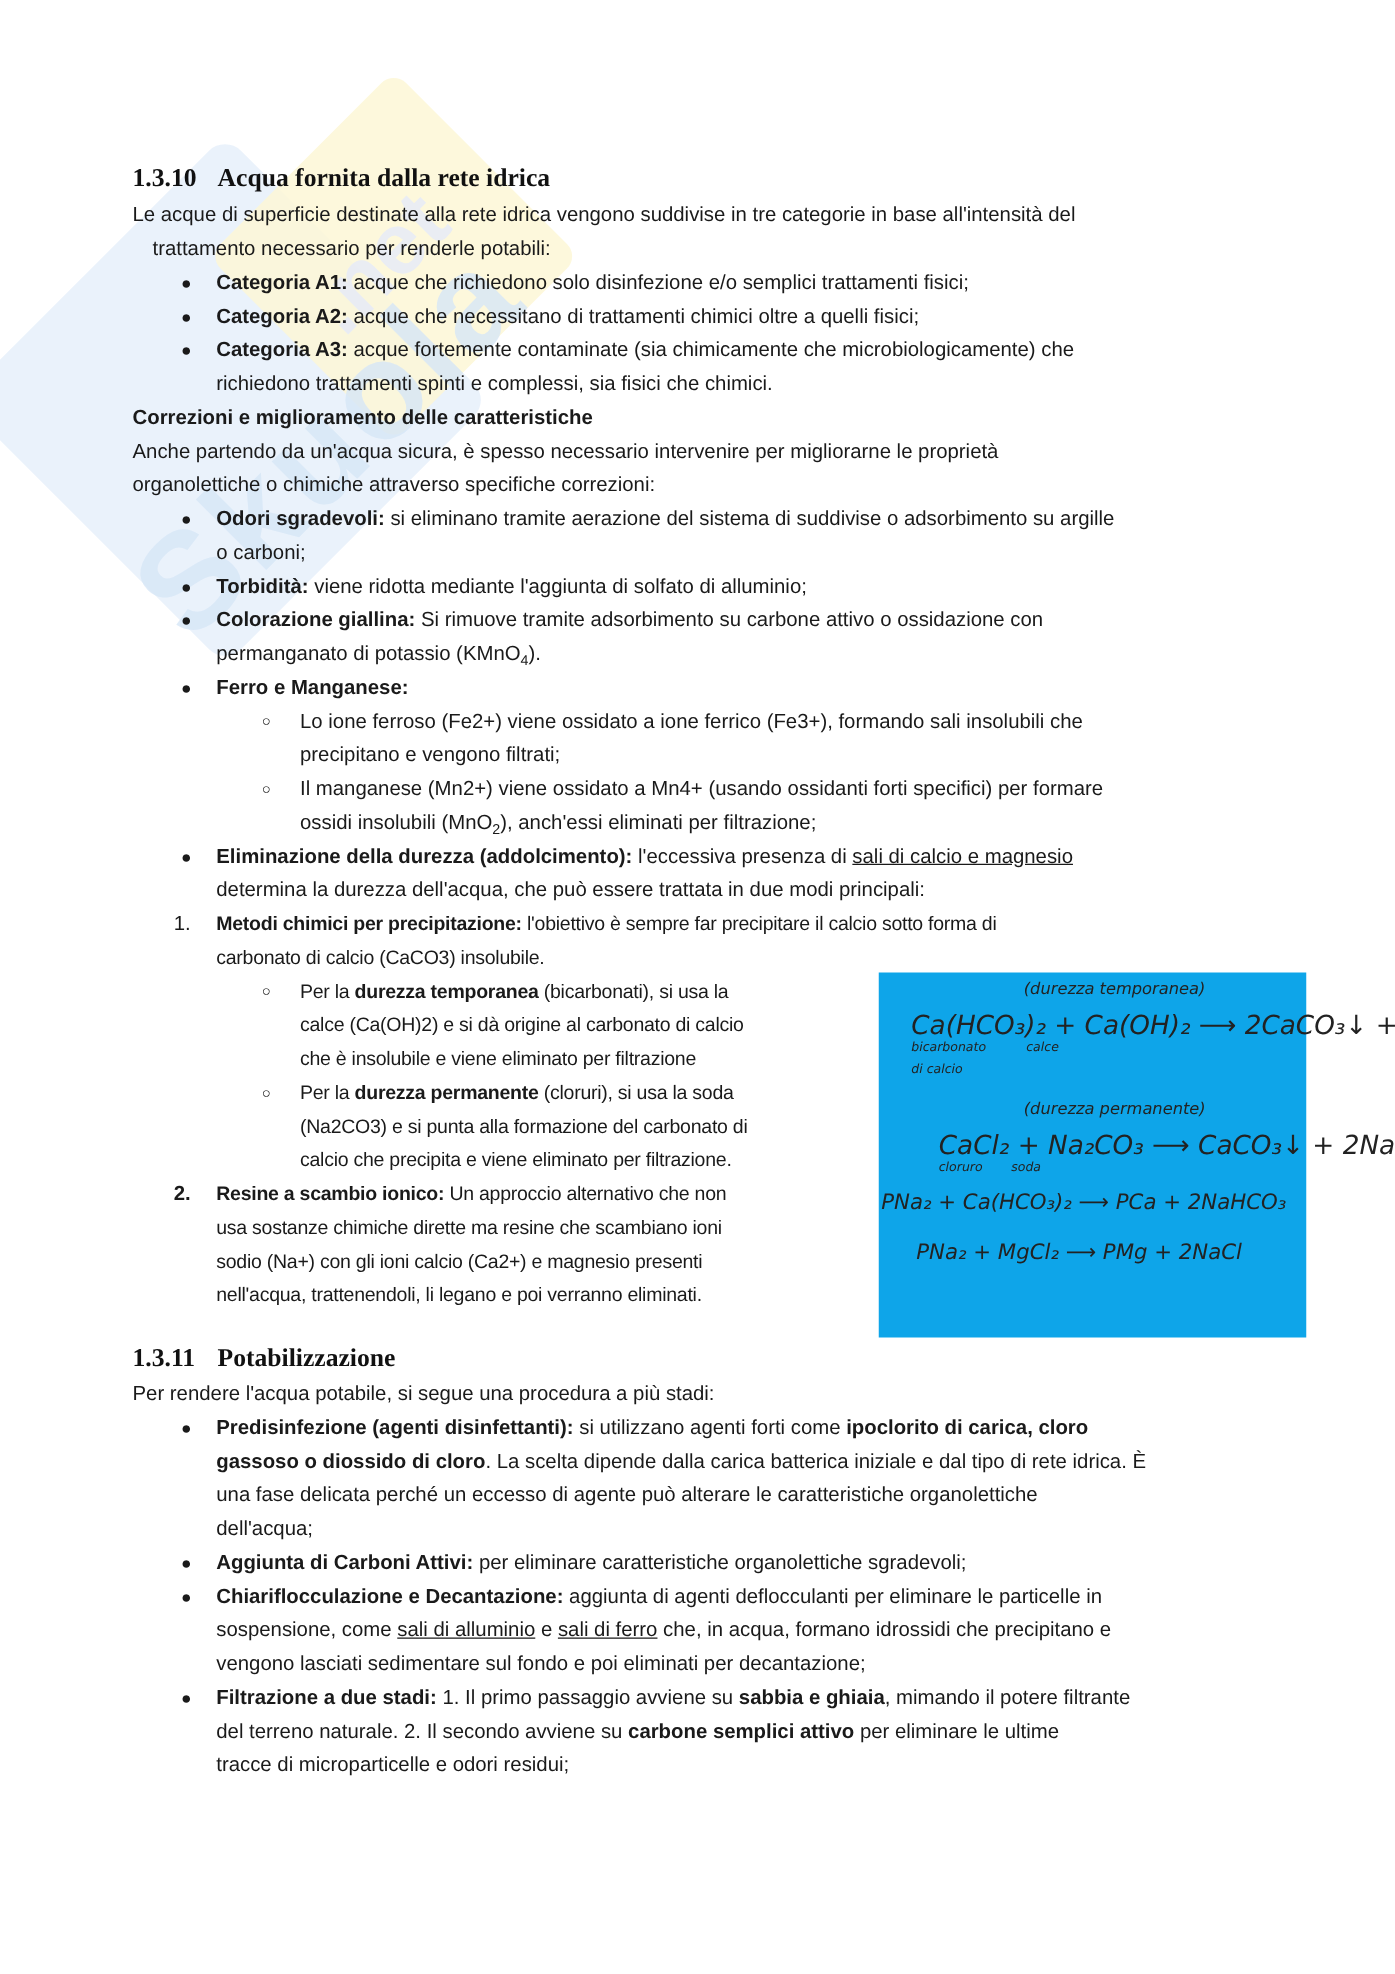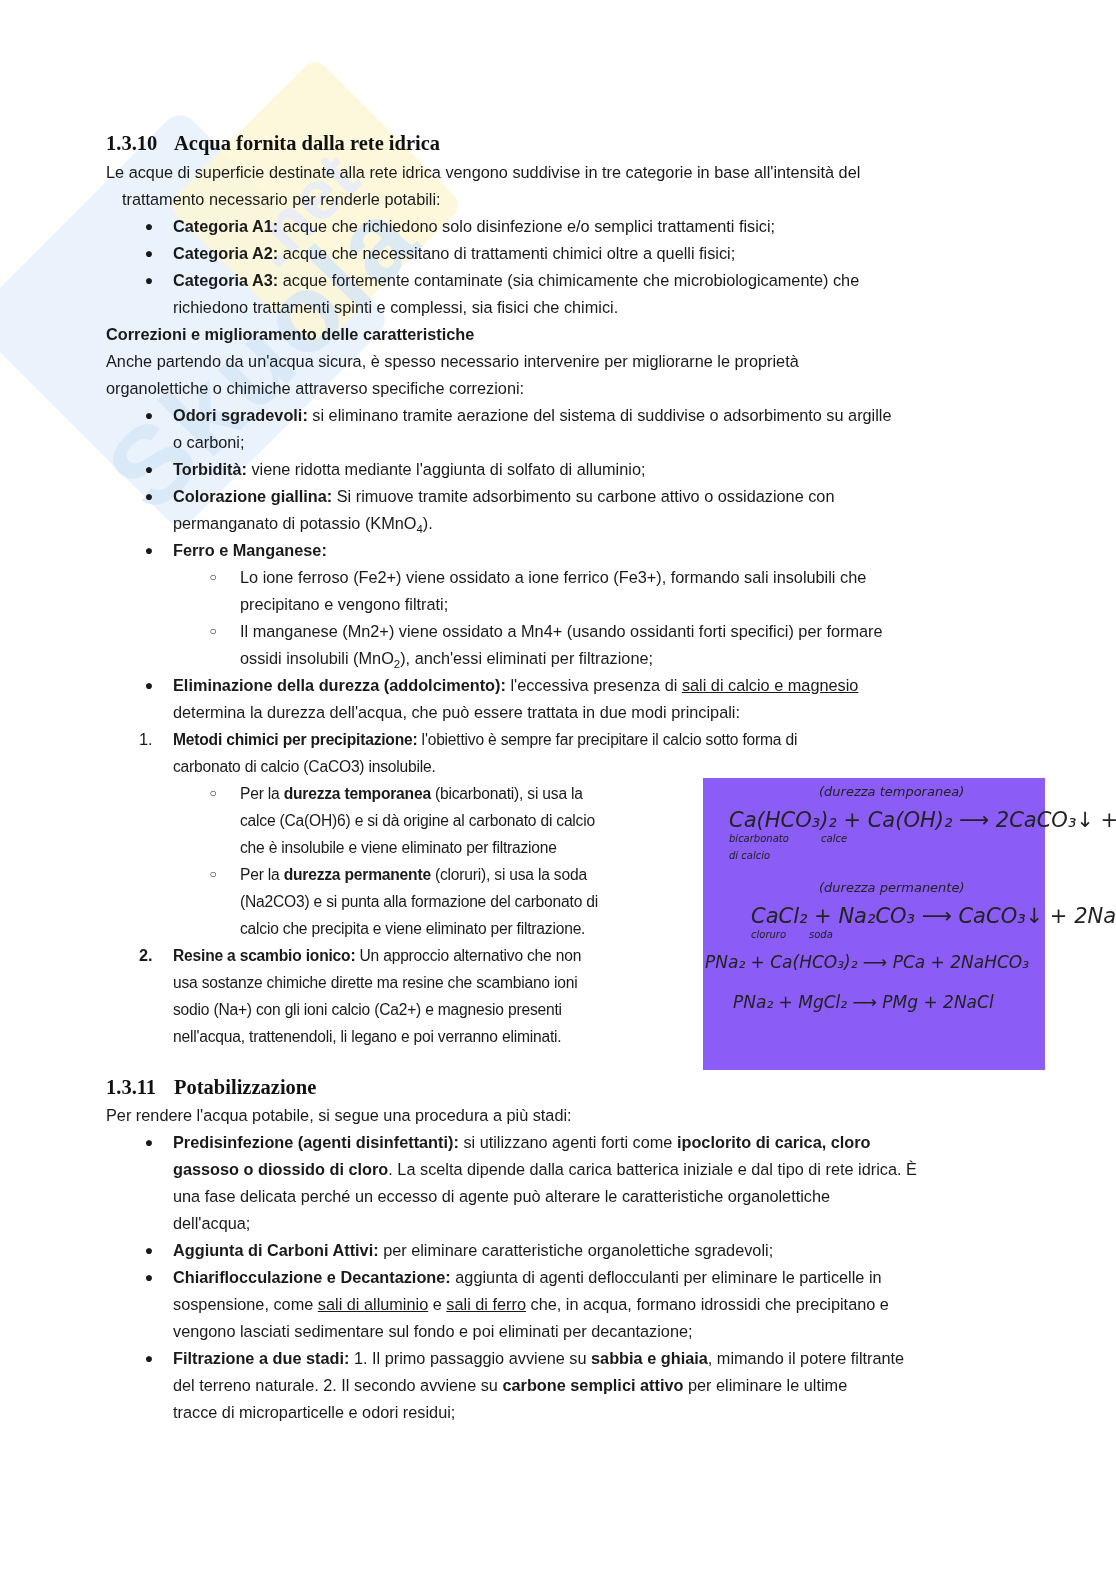--- a/index.html
+++ b/index.html
@@ -21,21 +21,21 @@
   .l1 { left: 67px; }
   .l2 { left: 134px; }
   .bul { position: absolute; left: 36px; width: 14px; text-align: center; line-height: 27px; height: 27px; font-size: 14px; }
   .sub { position: absolute; left: 100px; width: 14px; text-align: center; line-height: 27px; height: 27px; font-size: 12px; }
   .num1 { position: absolute; left: 33px; line-height: 27px; height: 27px; }
   b { font-weight: bold; }
   u { text-decoration: underline; }
   .narrow { font-size: 15.6px; letter-spacing: -0.2px; }
 
   
-  .fig { position: absolute; left: 703px; top: 778px; width: 342px; height: 292px; background: #8b5cf6; font-family: "DejaVu Sans", sans-serif; color: #222; }
+  .fig { position: absolute; left: 703px; top: 778px; width: 342px; height: 292px; background: #0ea5e9; font-family: "DejaVu Sans", sans-serif; color: #222; }
   .fig .t { position: absolute; white-space: nowrap; font-style: italic; }
   .fig .title { font-size: 13px; }
   .fig .eq { font-size: 21px; }
   .fig .eq-lg { font-size: 17px; }
   .fig .lbl { font-size: 10px; }
   sub { font-size: 70%; }
 </style>
 </head>
 <body>
 
@@ -96,21 +96,21 @@
     <span class="bul" style="top:672px;">●</span>
     <div class="ln l1" style="top:672px;"><b>Eliminazione della durezza (addolcimento):</b><span> l'eccessiva presenza di </span><u>sali di calcio e magnesio</u></div>
     <div class="ln l1" style="top:699px;">determina la durezza dell'acqua, che può essere trattata in due modi principali:</div>
 
     <span class="num1" style="top:726px;">1.</span>
     <div class="ln l1 narrow" style="top:726px;"><b>Metodi chimici per precipitazione:</b><span> l'obiettivo è sempre far precipitare il calcio sotto forma di</span></div>
     <div class="ln l1 narrow" style="top:753px;">carbonato di calcio (CaCO3) insolubile.</div>
 
     <span class="sub" style="top:780px;">○</span>
     <div class="ln l2 narrow" style="top:780px;"><span>Per la </span><b>durezza temporanea</b><span> (bicarbonati), si usa la</span></div>
-    <div class="ln l2 narrow" style="top:807px;">calce (Ca(OH)6) e si dà origine al carbonato di calcio</div>
+    <div class="ln l2 narrow" style="top:807px;">calce (Ca(OH)2) e si dà origine al carbonato di calcio</div>
     <div class="ln l2 narrow" style="top:834px;">che è insolubile e viene eliminato per filtrazione</div>
 
     <span class="sub" style="top:861px;">○</span>
     <div class="ln l2 narrow" style="top:861px;"><span>Per la </span><b>durezza permanente</b><span> (cloruri), si usa la soda</span></div>
     <div class="ln l2 narrow" style="top:888px;">(Na2CO3) e si punta alla formazione del carbonato di</div>
     <div class="ln l2 narrow" style="top:915px;">calcio che precipita e viene eliminato per filtrazione.</div>
 
     <span class="num1" style="top:942px;font-weight:bold;">2.</span>
     <div class="ln l1 narrow" style="top:942px;"><b>Resine a scambio ionico:</b><span> Un approccio alternativo che non</span></div>
     <div class="ln l1 narrow" style="top:969px;">usa sostanze chimiche dirette ma resine che scambiano ioni</div>

